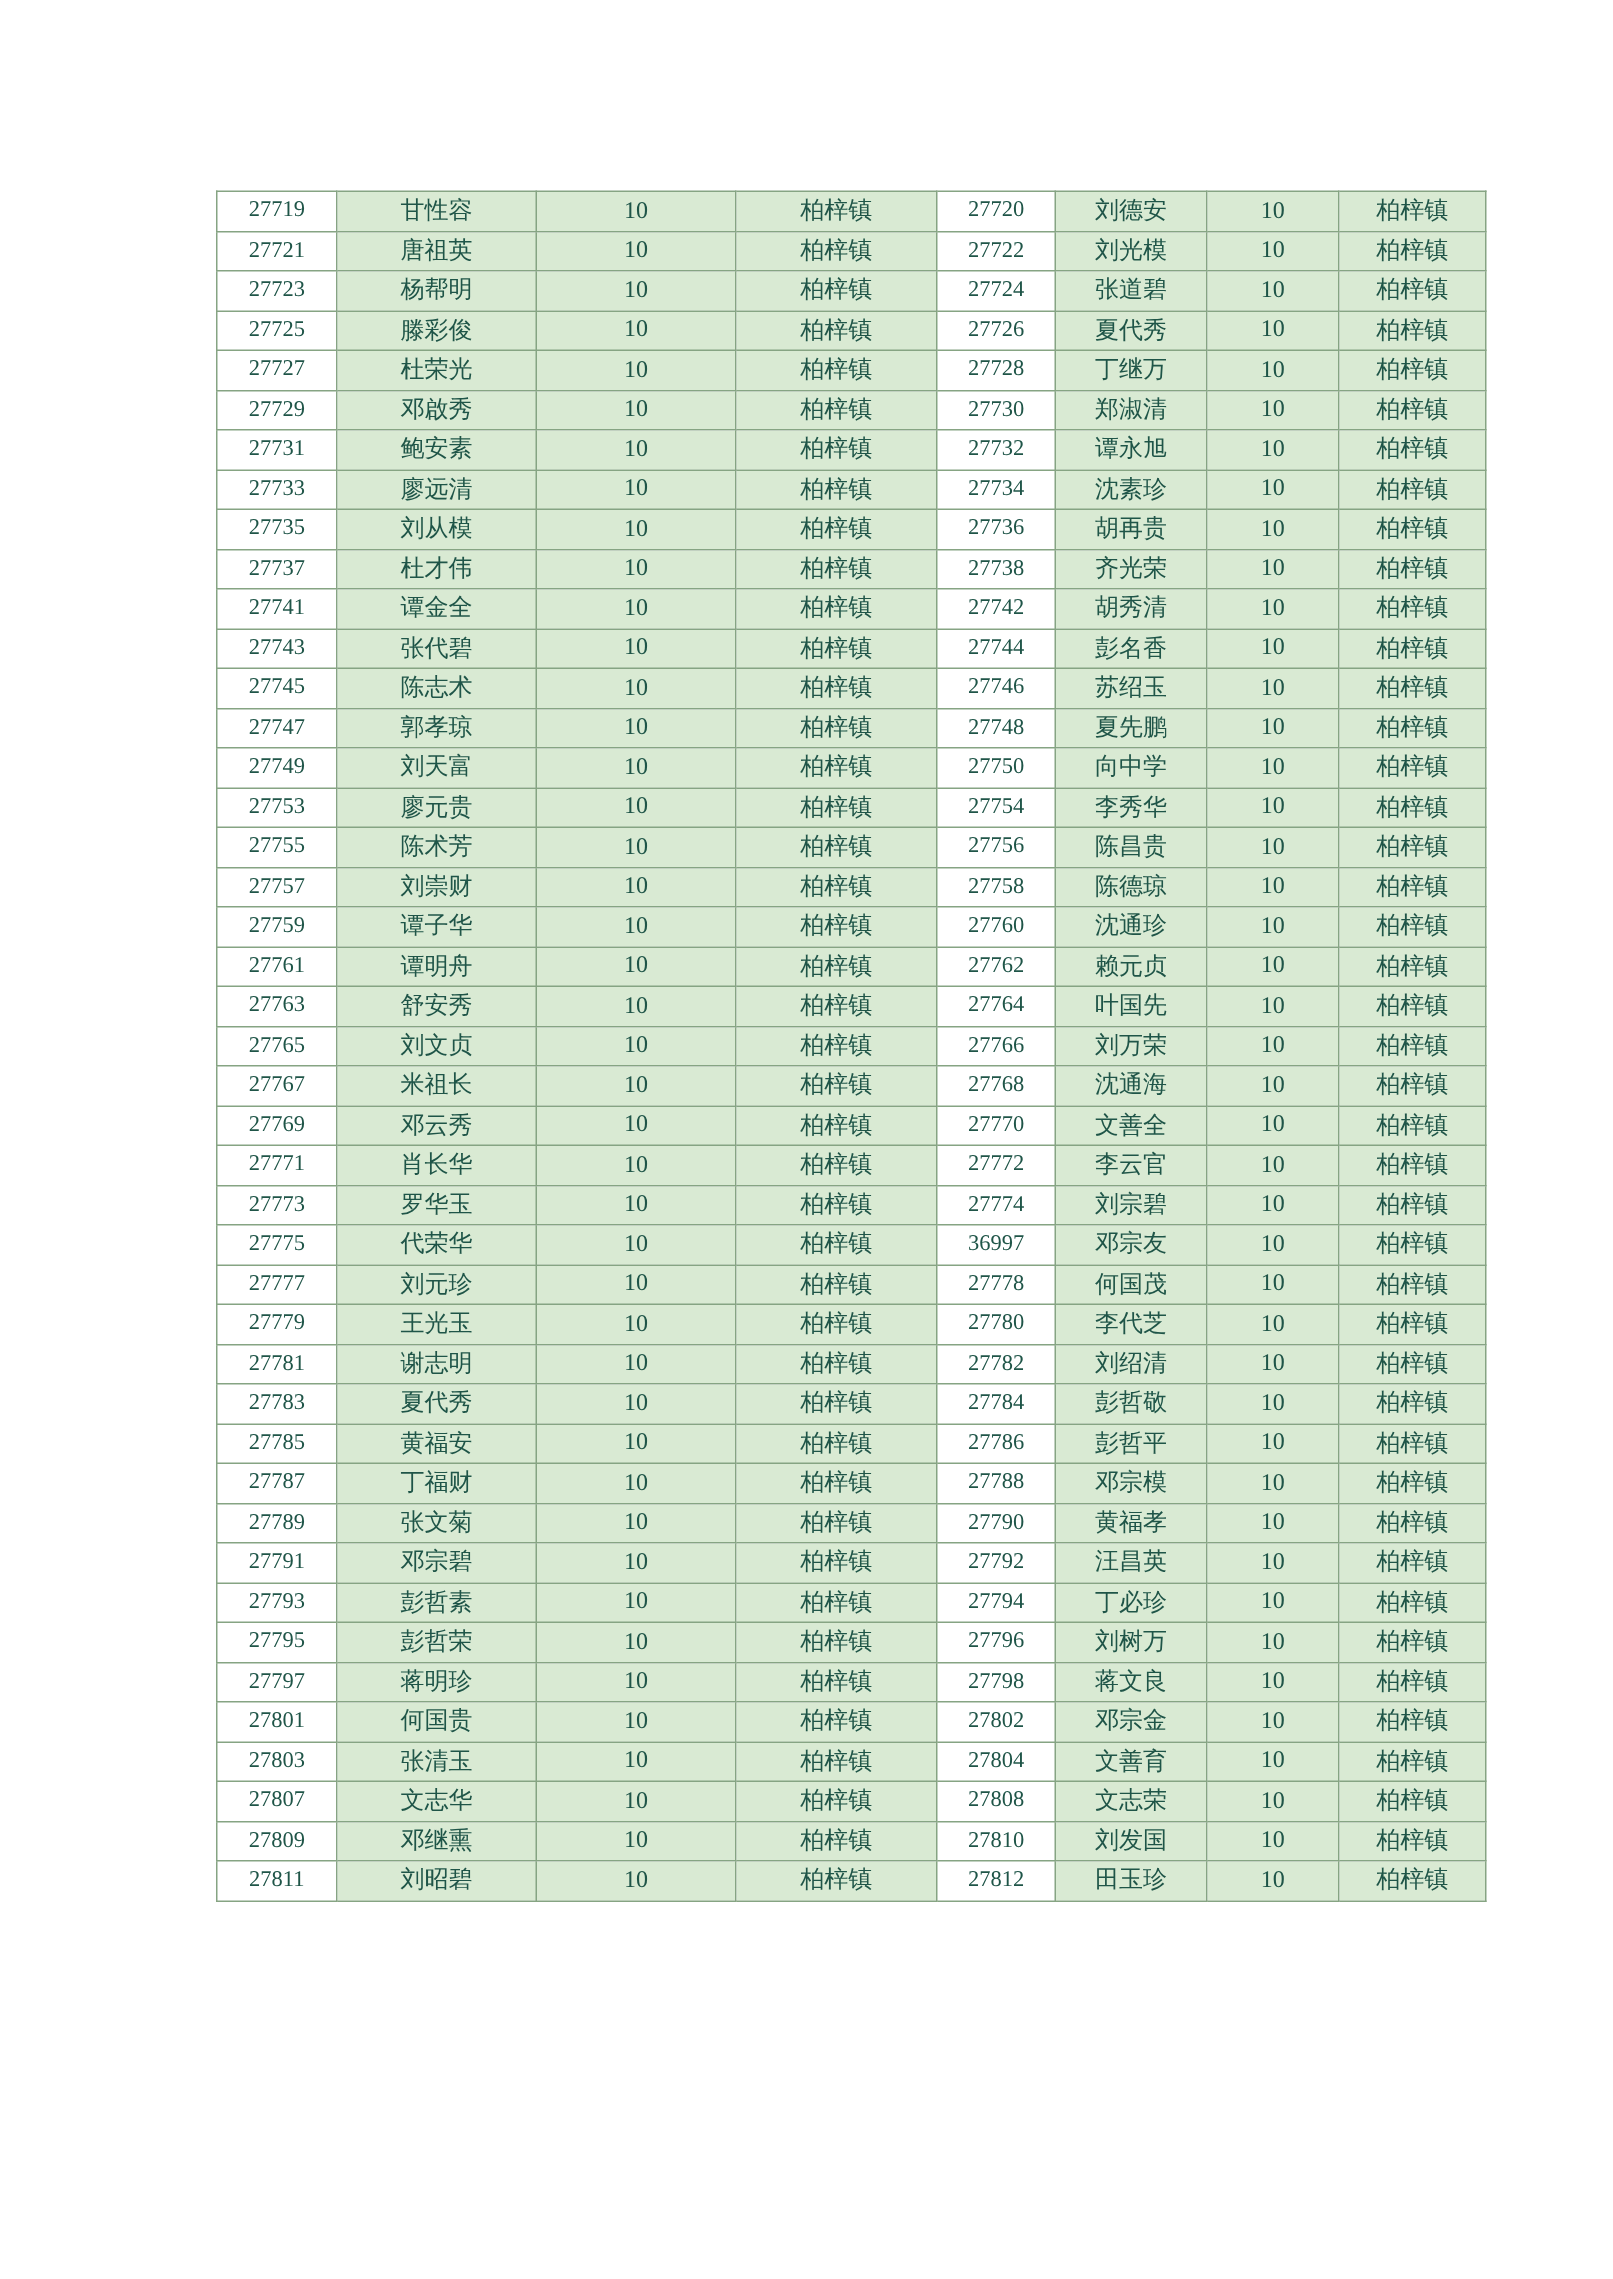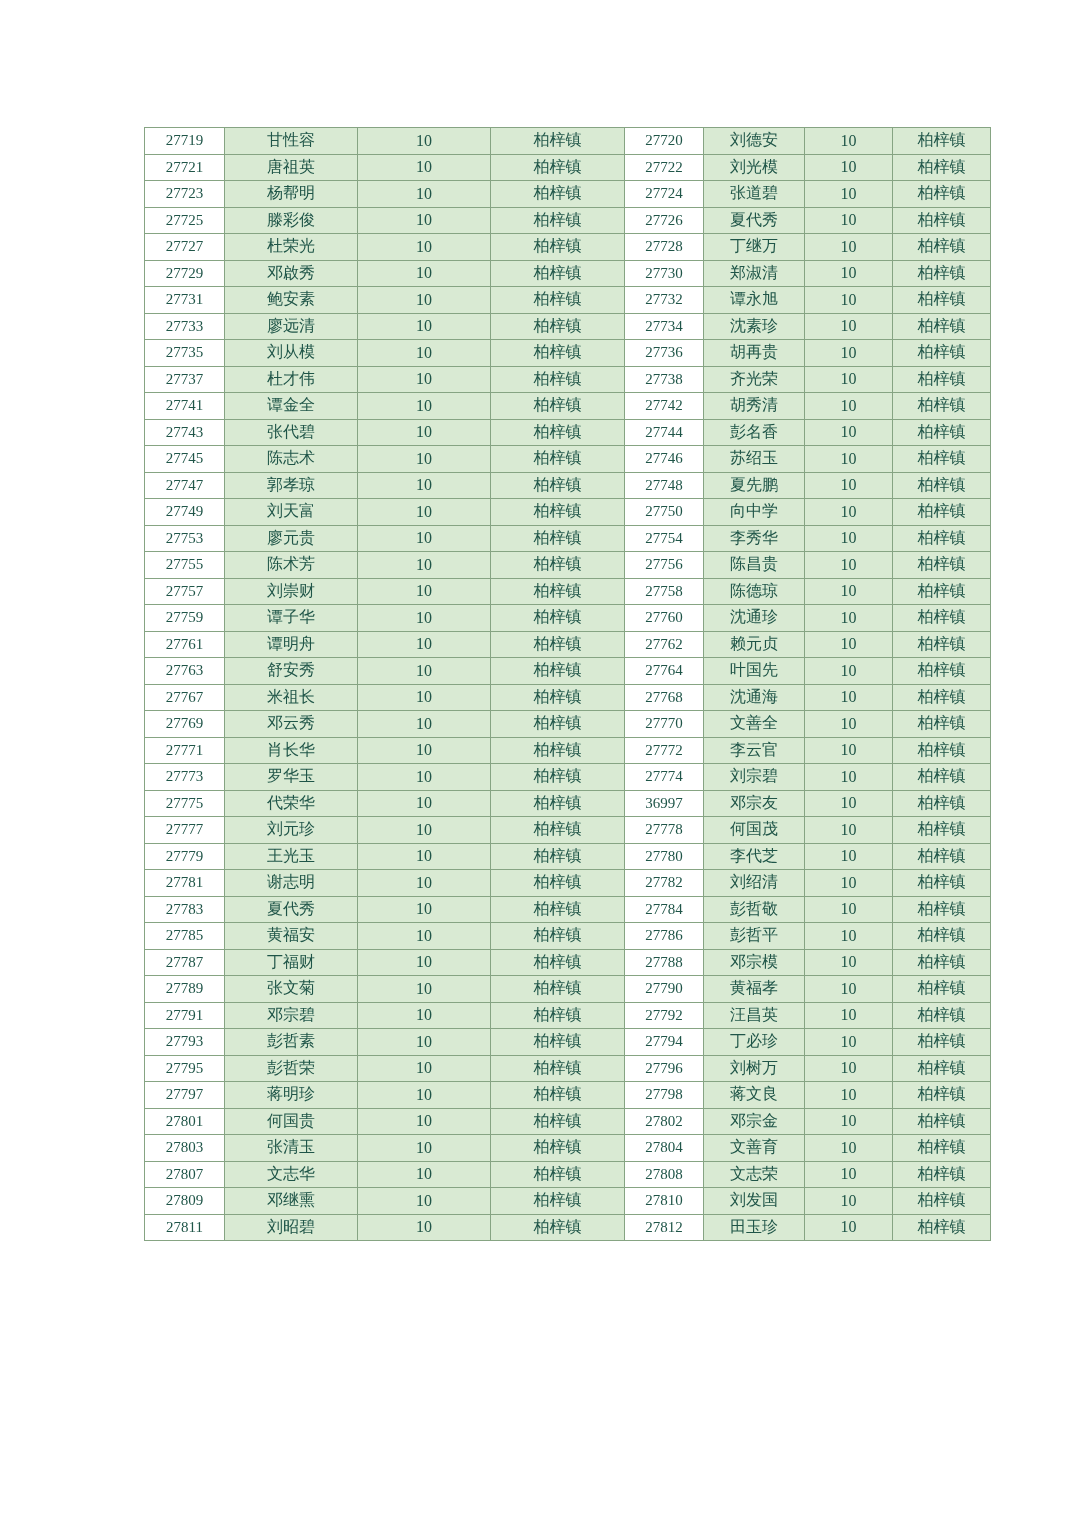--- a/index.html
+++ b/index.html
@@ -265,20 +265,30 @@
           <td>27763</td>
           <td>舒安秀</td>
           <td>10</td>
           <td>柏梓镇</td>
           <td>27764</td>
           <td>叶国先</td>
           <td>10</td>
           <td>柏梓镇</td>
         </tr>
         <tr>
+          <td>27765</td>
+          <td>刘文贞</td>
+          <td>10</td>
+          <td>柏梓镇</td>
+          <td>27766</td>
+          <td>刘万荣</td>
+          <td>10</td>
+          <td>柏梓镇</td>
+        </tr>
+        <tr>
           <td>27767</td>
           <td>米祖长</td>
           <td>10</td>
           <td>柏梓镇</td>
           <td>27768</td>
           <td>沈通海</td>
           <td>10</td>
           <td>柏梓镇</td>
         </tr>
         <tr>

